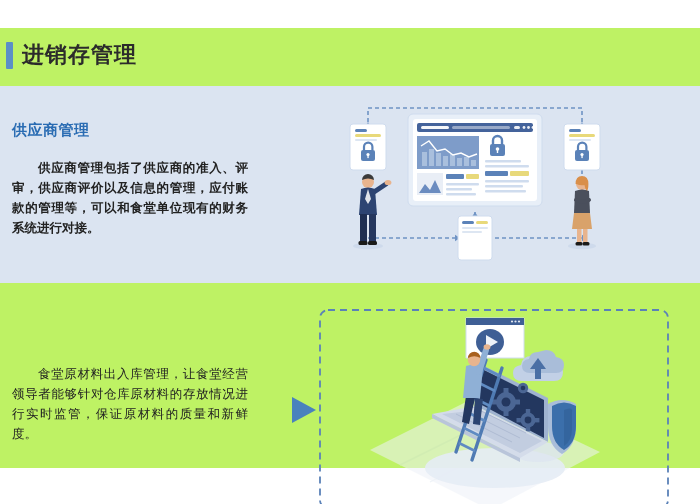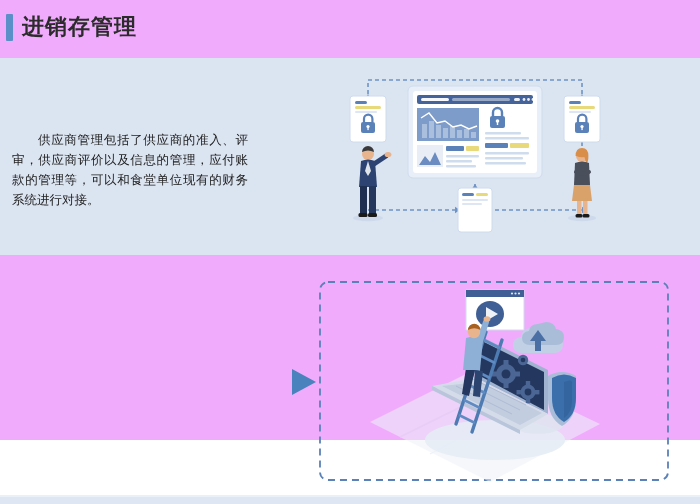--- a/index.html
+++ b/index.html
@@ -3,21 +3,21 @@
 <meta charset="utf-8">
 <style>
   * { margin:0; padding:0; box-sizing:border-box; }
   html,body { width:700px; height:504px; }
   body {
     font-family:"Liberation Sans","DejaVu Sans",sans-serif;
     background:#ffffff;
     position:relative;
     overflow:hidden;
   }
-  .page { position:relative; width:700px; height:440px; background:#f0abfc; }
+  .page { position:relative; width:700px; height:440px; background:#bef264;margin-top:28px; }
 
   
   .band-blue-top {
     position:absolute; left:0; top:58px; width:700px; height:197px;
     background:#dbe4f1;
   }
   .band-bottom {
     position:absolute; left:0; top:497px; width:700px; height:7px;
     background:#dde6f2;
   }
@@ -42,43 +42,45 @@
   .sec-head {
     position:absolute; font-size:15px; font-weight:bold;
     color:#2a6cb3; letter-spacing:0.5px;
   }
   .sec-body {
     position:absolute; width:236px;
     font-size:12.5px; line-height:20px; color:#222;
     text-indent:26px; text-align:justify;
   }
   #head1 { left:12px; top:93px; }
-  #body1 { left:12px; top:130px; }
+  #body1 { left:12px; top:130px;font-weight:bold; }
   #head2 { left:12px; top:299px; }
   #body2 { left:12px; top:336px; }
 
   
   .illus-top { position:absolute; left:330px; top:66px; width:290px; height:185px; }
   .illus-bot { position:absolute; left:280px; top:272px; width:400px; height:225px; }
   .illus-top svg, .illus-bot svg { display:block; }
 </style>
 </head>
 <body>
 
 <div class="page">
 
   <div class="band-blue-top"></div>
 
   <div class="header">
     <div class="title-bar"></div>
     <div class="page-title">进销存管理</div>
   </div>
 
+  <div class="sec-head" id="head1">供应商管理</div>
   <div class="sec-body" id="body1">供应商管理包括了供应商的准入、评审，供应商评价以及信息的管理，应付账款的管理等，可以和食堂单位现有的财务系统进行对接。</div>
 
+  <div class="sec-body" id="body2">食堂原材料出入库管理，让食堂经营领导者能够针对仓库原材料的存放情况进行实时监管，保证原材料的质量和新鲜度。</div>
 
   <div class="illus-top">
     <svg width="290" height="185" viewBox="0 0 290 185" xmlns="http://www.w3.org/2000/svg">
       <defs>
         <linearGradient id="gShadow" x1="0" y1="0" x2="0" y2="1">
           <stop offset="0%" stop-color="#c9d7ea" stop-opacity="0.9"></stop>
           <stop offset="100%" stop-color="#c9d7ea" stop-opacity="0"></stop>
         </linearGradient>
       </defs>
 

